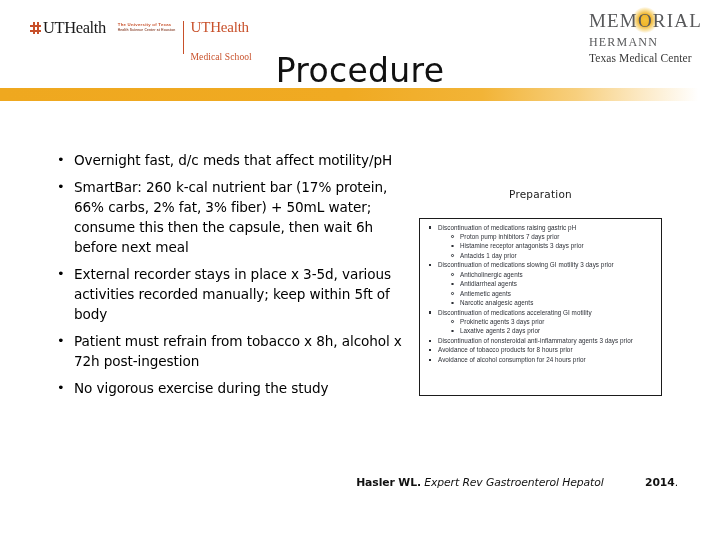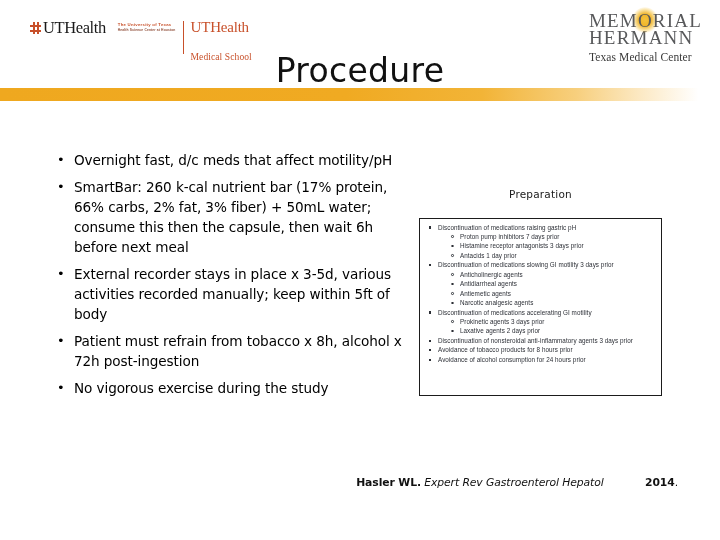--- a/index.html
+++ b/index.html
@@ -127,24 +127,25 @@
     top: 48%;
     transform: translate(-50%, -50%);
     width: 26px;
     height: 26px;
     border-radius: 50%;
     background: radial-gradient(circle, #f5c33b 0%, #f0b429 32%, rgba(245,200,80,0.55) 55%, rgba(255,255,255,0) 72%);
     pointer-events: none;
   }
   #mh-line1 span.letters { position: relative; z-index: 2; }
   #mh-line2 {
-    font-size: 19px;
+    font-size: 12px;
     letter-spacing: 1.2px;
     line-height: 0.95;
     white-space: nowrap;
+    margin-top: 8px;
   }
   #mh-line3 {
     font-size: 11.5px;
     letter-spacing: 0.1px;
     line-height: 1.3;
     margin-top: 2px;
     color: #3a3a3a;
     white-space: nowrap;
   }
 

